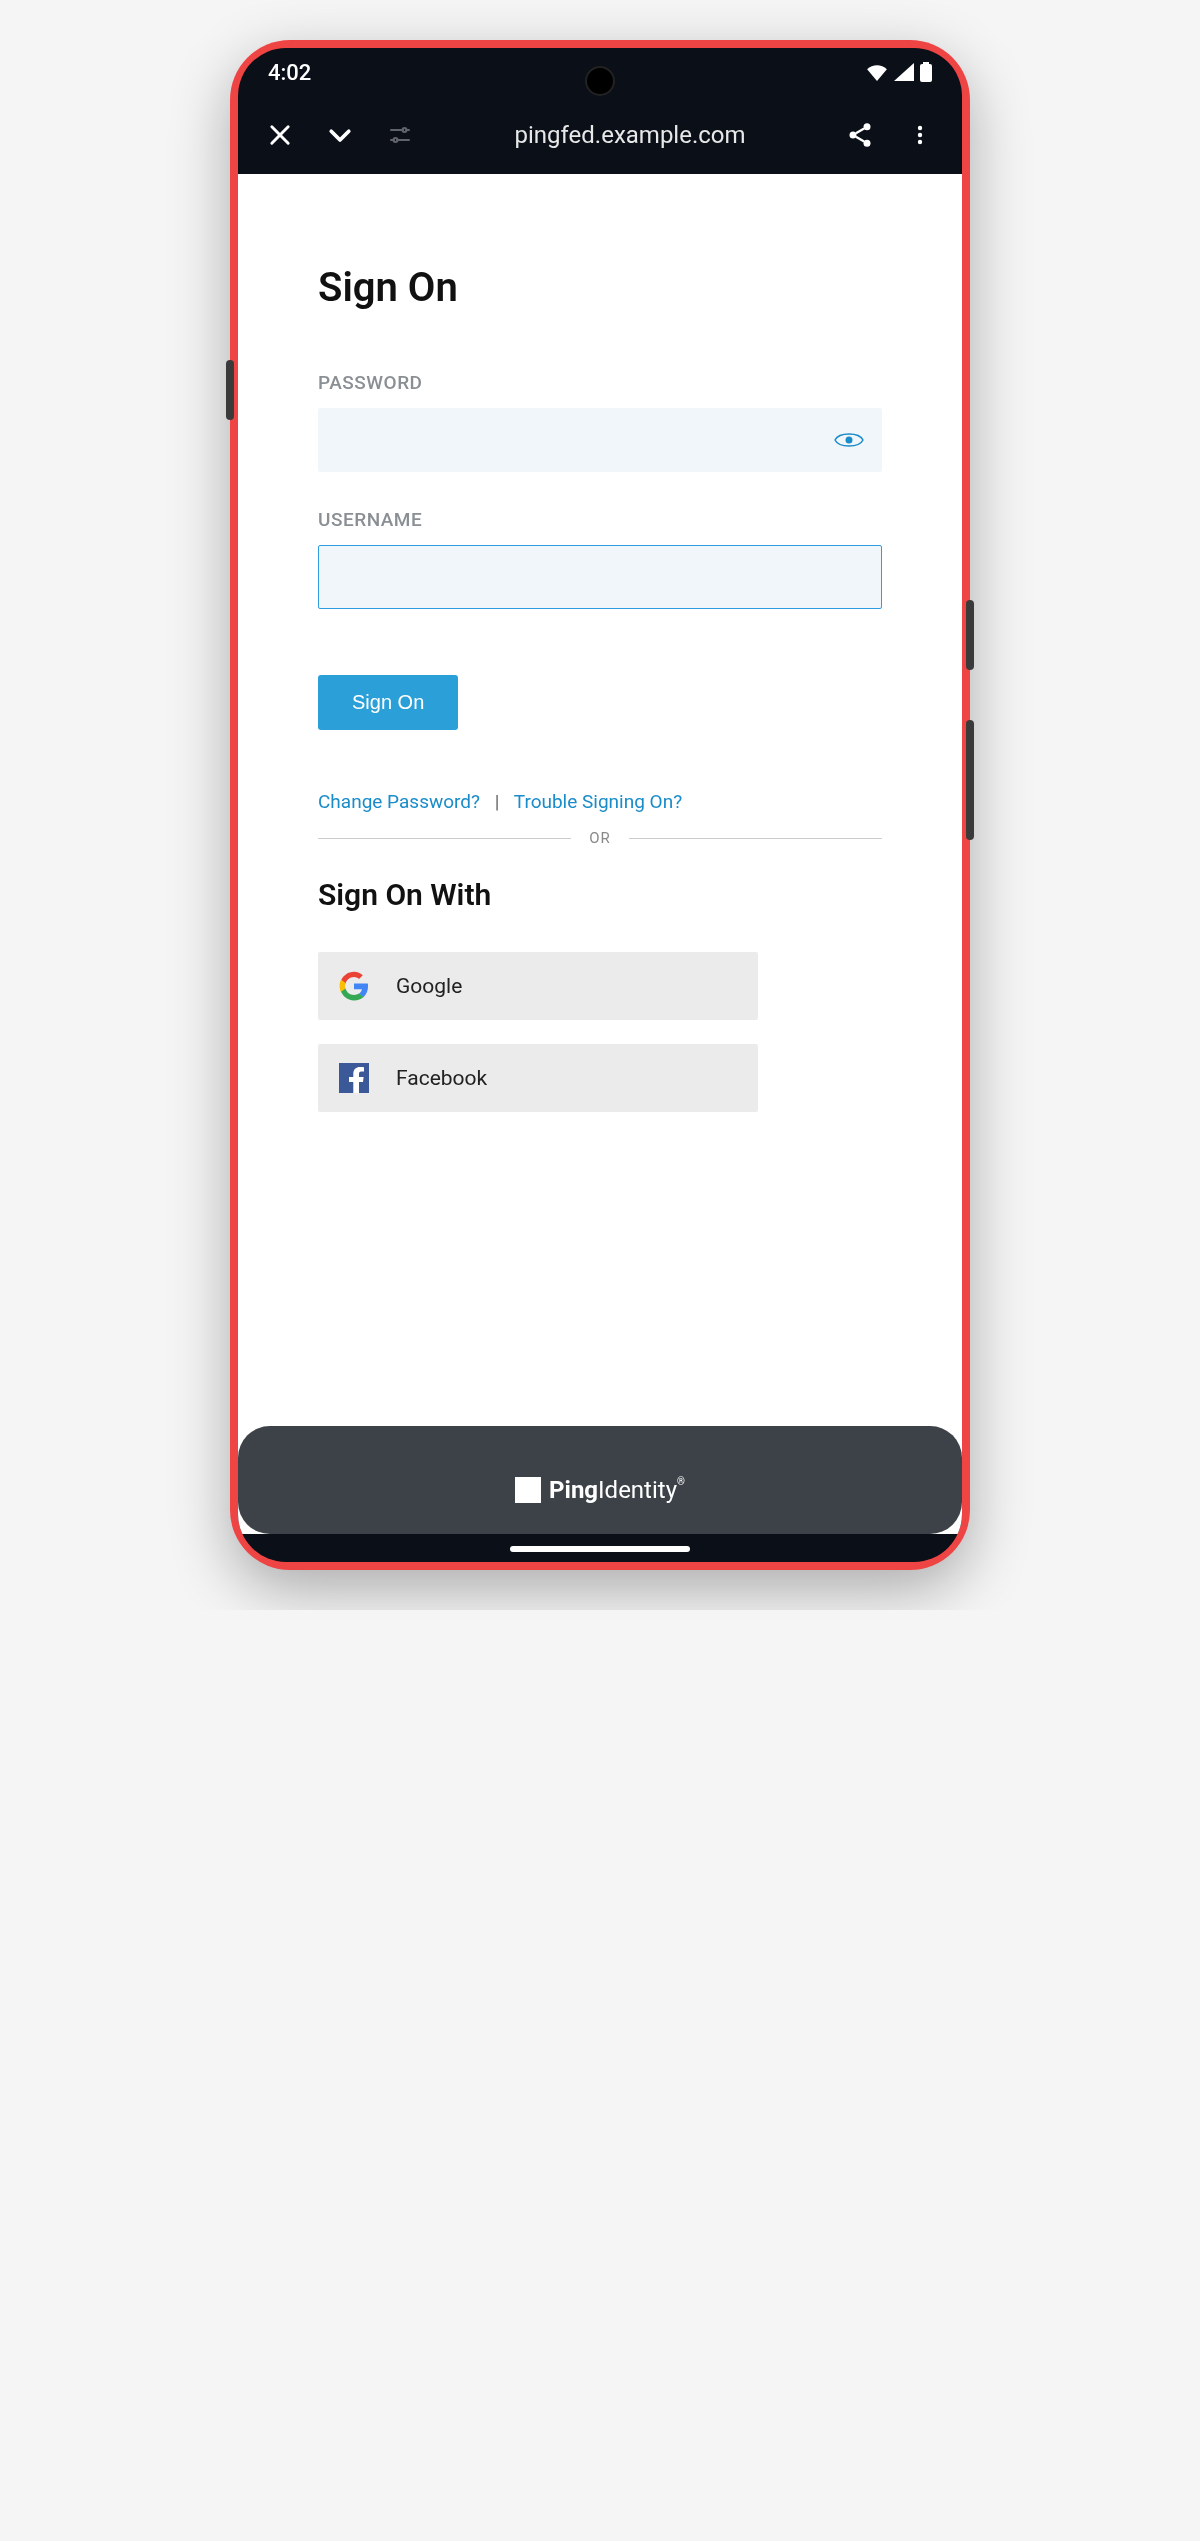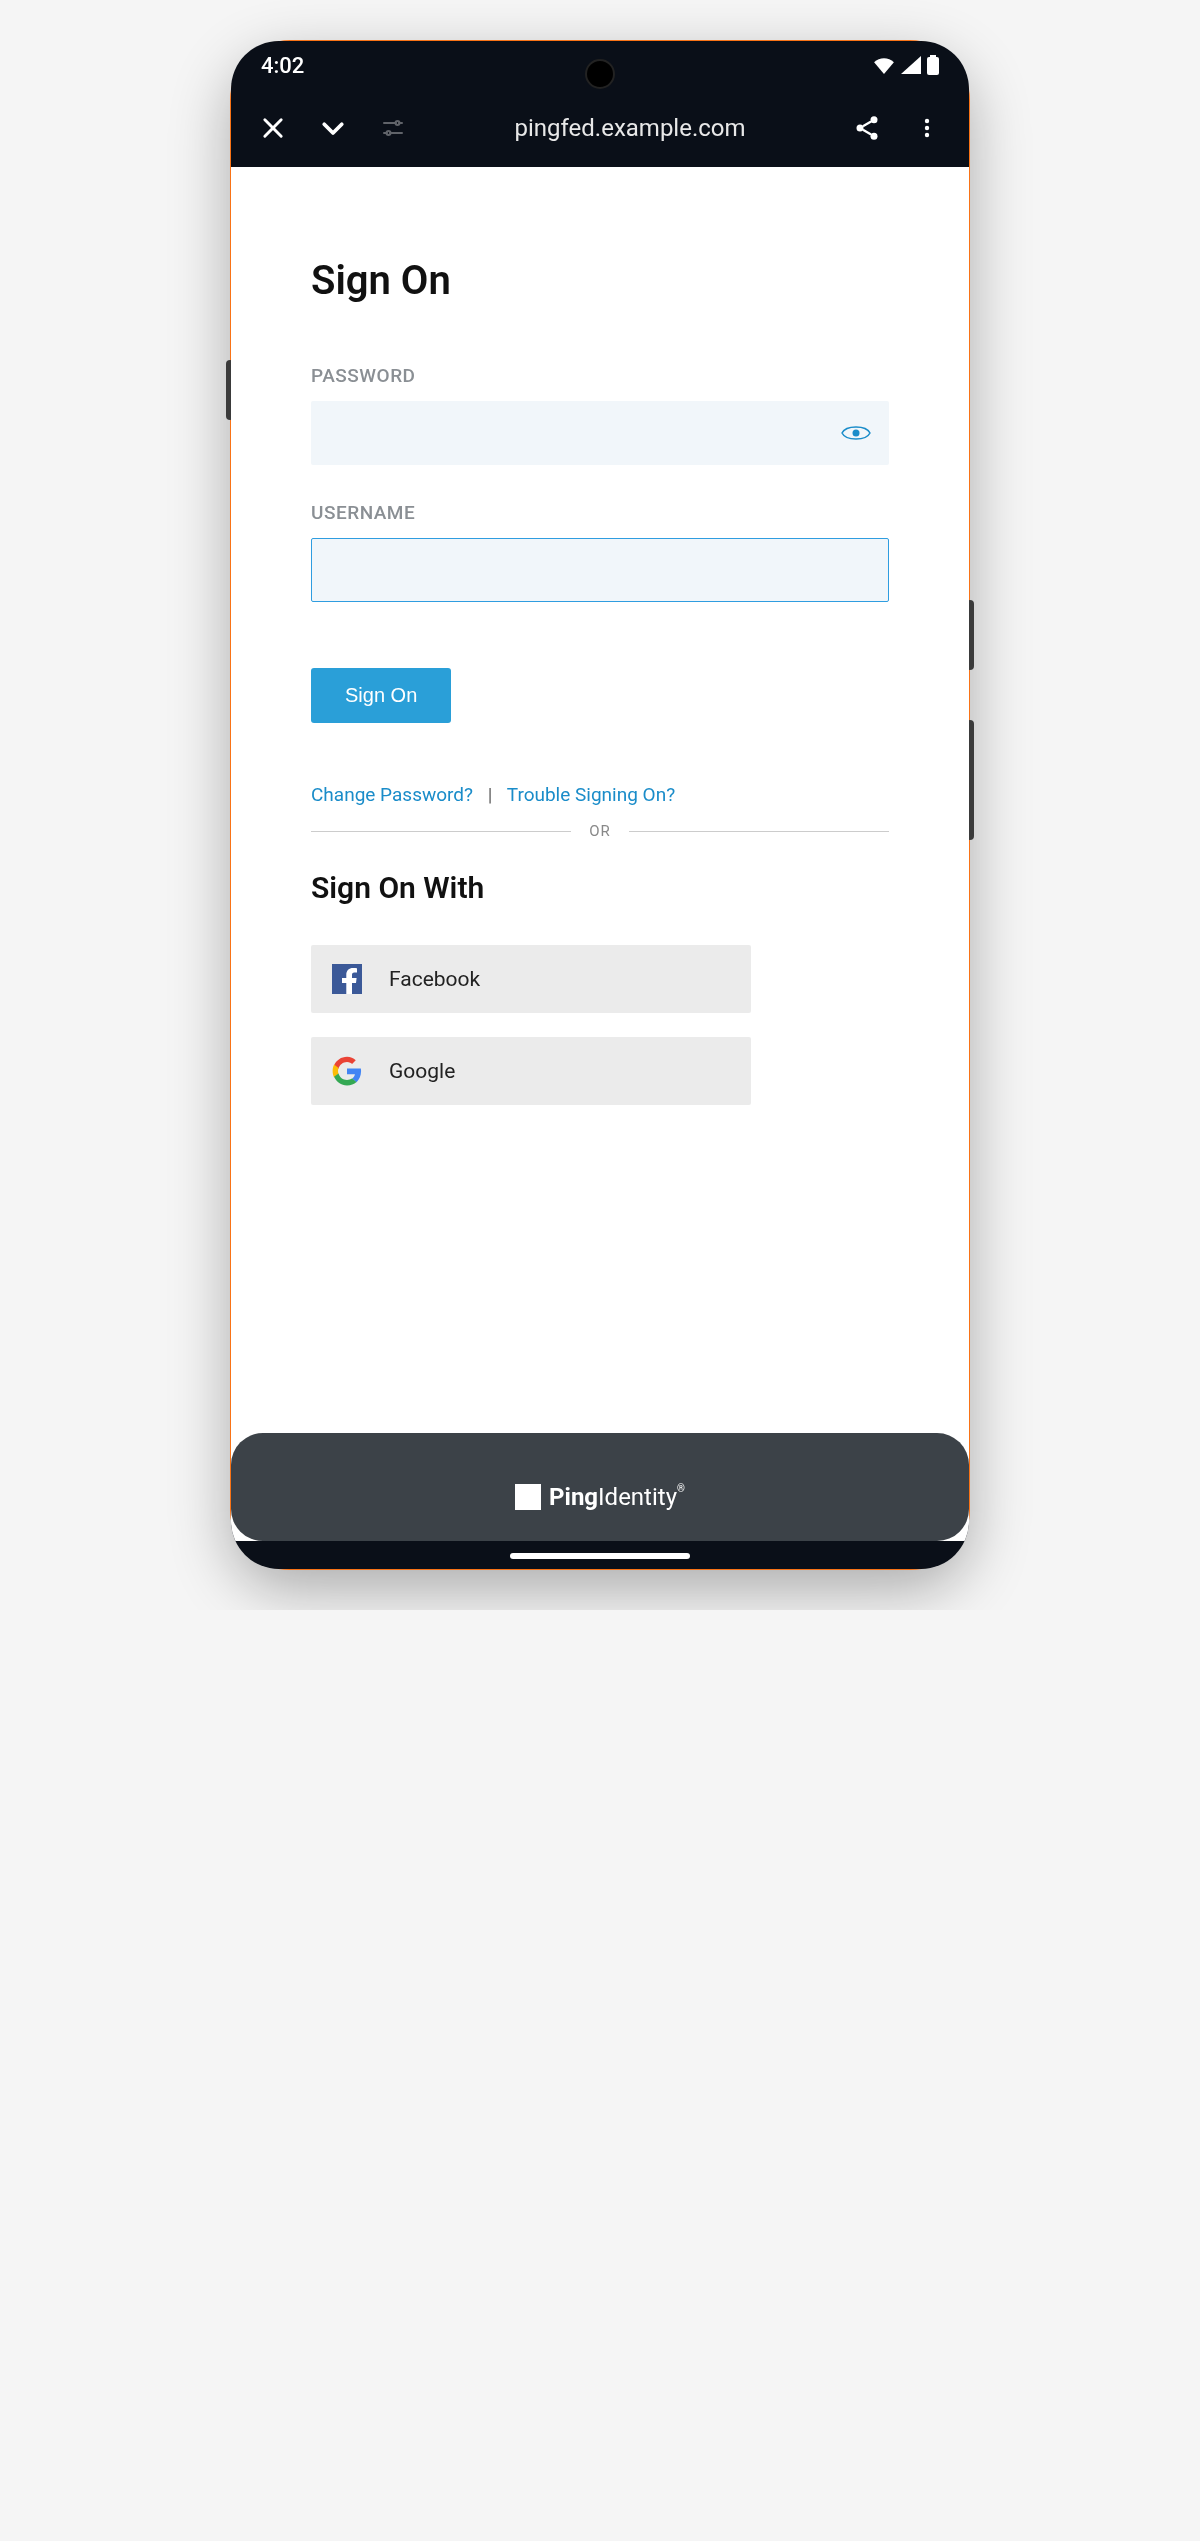--- a/index.html
+++ b/index.html
@@ -6,23 +6,23 @@
 body {
   background: #f5f5f5;
   font-family: -apple-system, BlinkMacSystemFont, "Segoe UI", Roboto, Helvetica, Arial, sans-serif;
   display: flex;
   justify-content: center;
   padding: 40px 20px;
 }
 .phone {
   width: 740px;
   height: 1530px;
-  background: #f97316;
+  background: #ef4444;
   border-radius: 60px;
-  padding: 1px;
+  padding: 8px;
   position: relative;
   box-shadow: 0 20px 60px rgba(0,0,0,0.3);
 }
 .phone-inner {
   width: 100%;
   height: 100%;
   background: #0a0f18;
   border-radius: 48px;
   overflow: hidden;
   position: relative;
@@ -329,40 +329,40 @@
         <div class="divider">
           <div class="line"></div>
           <span>OR</span>
           <div class="line"></div>
         </div>
 
         <h2 class="sow">Sign On With</h2>
 
         <div class="social-btn">
           <span class="sicon">
-            <svg width="30" height="30" viewBox="0 0 30 30">
-                <rect width="30" height="30" fill="#3b5998"></rect>
-                <path fill="#fff" d="M20 30 V19 h4 l.6-5 H20 V11 c0-1.4.4-2.4 2.4-2.4 H25 V4.2 C24.5 4.1 22.9 4 21 4 c-4 0-6.7 2.4-6.7 6.9 V14 H10 v5 h4.3 V30 Z"></path>
-              </svg>
-          </span>
-          <span>Facebook</span>
-        </div>
-
-        <div class="social-btn">
-          <span class="sicon">
             <svg width="30" height="30" viewBox="0 0 48 48">
               <path fill="#EA4335" d="M24 9.5c3.9 0 6.6 1.7 8.1 3.1l5.9-5.9C34.3 3.3 29.7 1 24 1 14.8 1 6.9 6.6 3.3 14.7l7.1 5.5C12.1 14 17.5 9.5 24 9.5z"></path>
               <path fill="#4285F4" d="M46.5 24.5c0-1.6-.1-3.1-.4-4.5H24v9h12.7c-.5 3-2.2 5.5-4.7 7.2l7.2 5.6C43.5 38 46.5 31.9 46.5 24.5z"></path>
               <path fill="#FBBC05" d="M10.4 28.8c-.5-1.5-.8-3.1-.8-4.8s.3-3.3.8-4.8l-7.1-5.5C1.7 17.3 1 20.6 1 24s.7 6.7 2.3 10.3l7.1-5.5z"></path>
               <path fill="#34A853" d="M24 47c6.2 0 11.4-2 15.2-5.5l-7.2-5.6c-2 1.4-4.7 2.3-8 2.3-6.5 0-11.9-4.5-13.6-10.4l-7.1 5.5C6.9 41.4 14.8 47 24 47z"></path>
             </svg>
           </span>
           <span>Google</span>
         </div>
 
+        <div class="social-btn">
+          <span class="sicon">
+            <svg width="30" height="30" viewBox="0 0 30 30">
+                <rect width="30" height="30" fill="#3b5998"></rect>
+                <path fill="#fff" d="M20 30 V19 h4 l.6-5 H20 V11 c0-1.4.4-2.4 2.4-2.4 H25 V4.2 C24.5 4.1 22.9 4 21 4 c-4 0-6.7 2.4-6.7 6.9 V14 H10 v5 h4.3 V30 Z"></path>
+              </svg>
+          </span>
+          <span>Facebook</span>
+        </div>
+
       </div>
 
       <div class="footer">
         <div class="logo">
           <div class="sq"></div>
           <span style="font-weight:400;"><b style="font-weight:700;">Ping</b>Identity<span style="font-size:10px;vertical-align:top;">®</span></span>
         </div>
       </div>
     </div>
 

